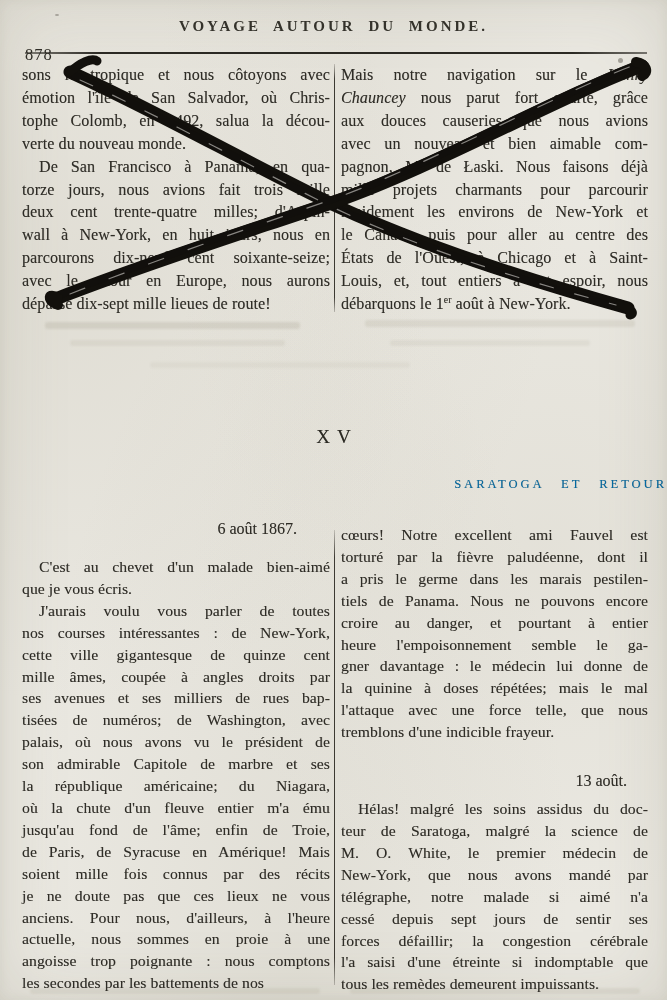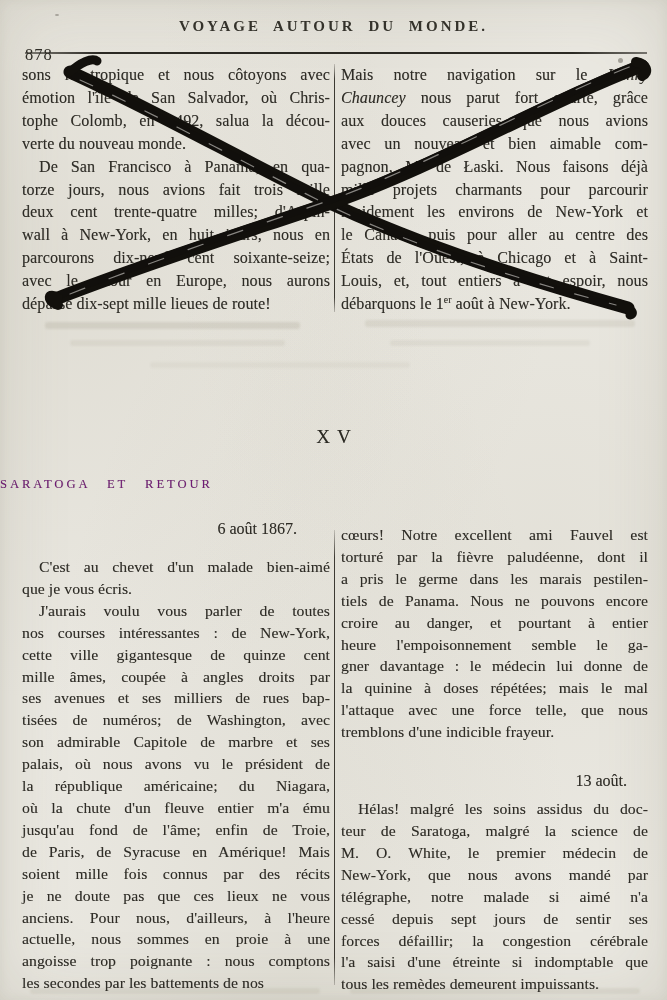--- a/index.html
+++ b/index.html
@@ -37,22 +37,22 @@
   .date-line + .para.after-date{margin-top:6px;}
   #lower-left .date-line{padding-right:33px;}
   #lower-right .date-line{padding-right:21px;}
   
   .divider{position:absolute;width:1px;background:linear-gradient(to bottom,
      rgba(58,55,48,0.2), #3c3932 6%, #3c3932 94%, rgba(58,55,48,0.25));}
   
   .chapter-number{position:absolute;left:0;right:0;top:426px;text-align:center;
     font-size:19px;letter-spacing:7px;color:#2c2a24;text-indent:7px;
     text-shadow:0.3px 0.3px 0 rgba(46,44,38,0.4);}
-  .chapter-title{position:absolute;left:0;right:7px;top:477px;text-align:left;
-    font-size:12.5px;letter-spacing:3px;word-spacing:11px;color:#701a75;
+  .chapter-title{position:absolute;left:0;right:0;top:477px;text-align:right;
+    font-size:12.5px;letter-spacing:3px;word-spacing:11px;color:#0369a1;
     text-shadow:0.3px 0.3px 0 rgba(46,44,38,0.35);}
   
   .cross-svg{position:absolute;left:0;top:0;pointer-events:none;}
   
   .ghost{position:absolute;background:rgba(128,122,102,0.16);filter:blur(1.2px);border-radius:3px;}
   .speck{position:absolute;background:#6d6a60;border-radius:50%;}
   sup{font-size:0.6em;vertical-align:super;line-height:0;}
   i{font-style:italic;}
 </style>
 </head>
@@ -134,22 +134,22 @@
       <div class="line indent">C'est au chevet d'un malade bien-aimé</div>
       <div class="line last">que je vous écris.</div>
     </div>
     <div class="para">
       <div class="line indent">J'aurais voulu vous parler de toutes</div>
       <div class="line">nos courses intéressantes : de New-York,</div>
       <div class="line">cette ville gigantesque de quinze cent</div>
       <div class="line">mille âmes, coupée à angles droits par</div>
       <div class="line">ses avenues et ses milliers de rues bap-</div>
       <div class="line">tisées de numéros; de Washington, avec</div>
+      <div class="line">palais, où nous avons vu le président de</div>
       <div class="line">son admirable Capitole de marbre et ses</div>
-      <div class="line">palais, où nous avons vu le président de</div>
       <div class="line">la république américaine; du Niagara,</div>
       <div class="line">où la chute d'un fleuve entier m'a ému</div>
       <div class="line">jusqu'au fond de l'âme; enfin de Troie,</div>
       <div class="line">de Paris, de Syracuse en Amérique! Mais</div>
       <div class="line">soient mille fois connus par des récits</div>
       <div class="line">je ne doute pas que ces lieux ne vous</div>
       <div class="line">anciens. Pour nous, d'ailleurs, à l'heure</div>
       <div class="line">actuelle, nous sommes en proie à une</div>
       <div class="line">angoisse trop poignante : nous comptons</div>
       <div class="line last">les secondes par les battements de nos</div>

